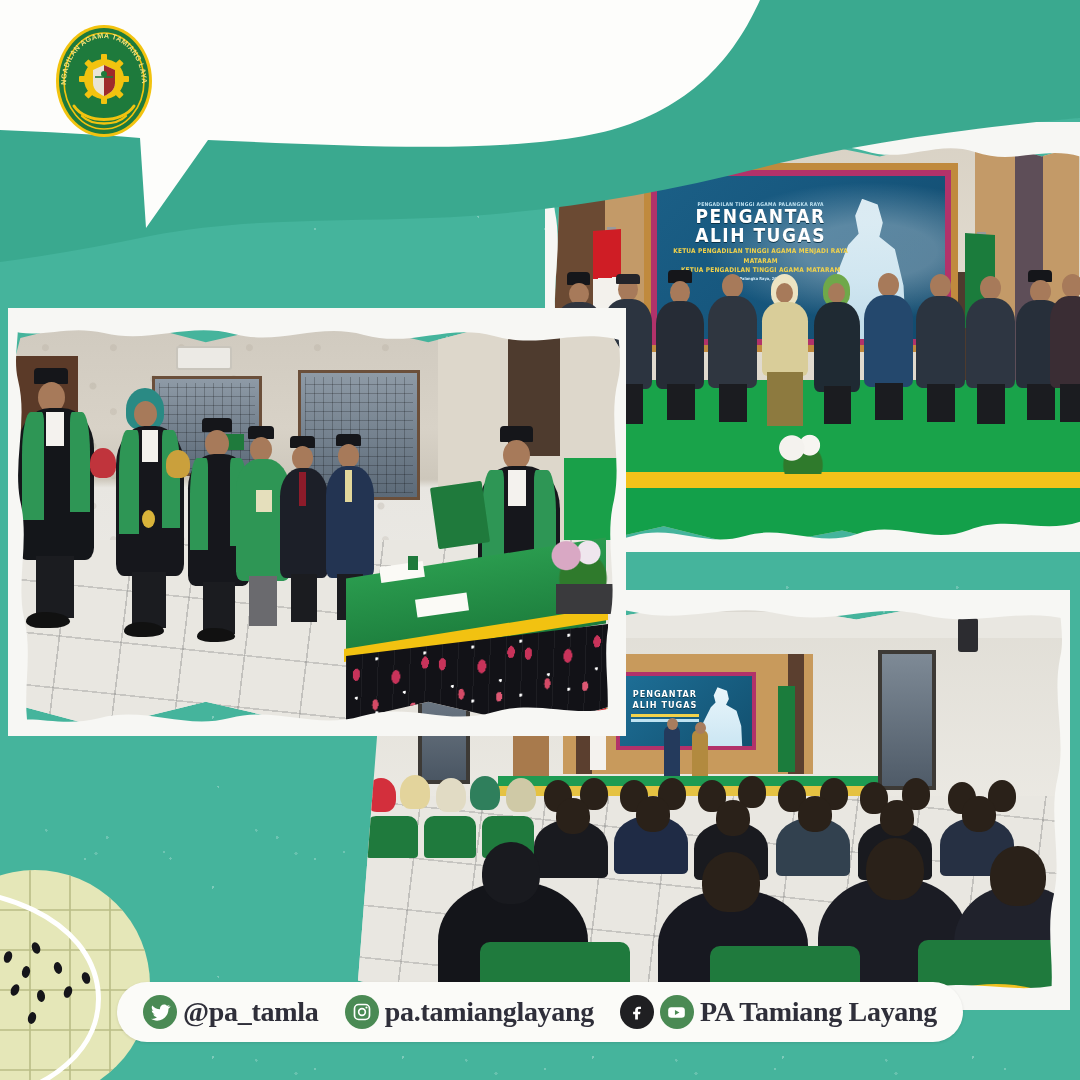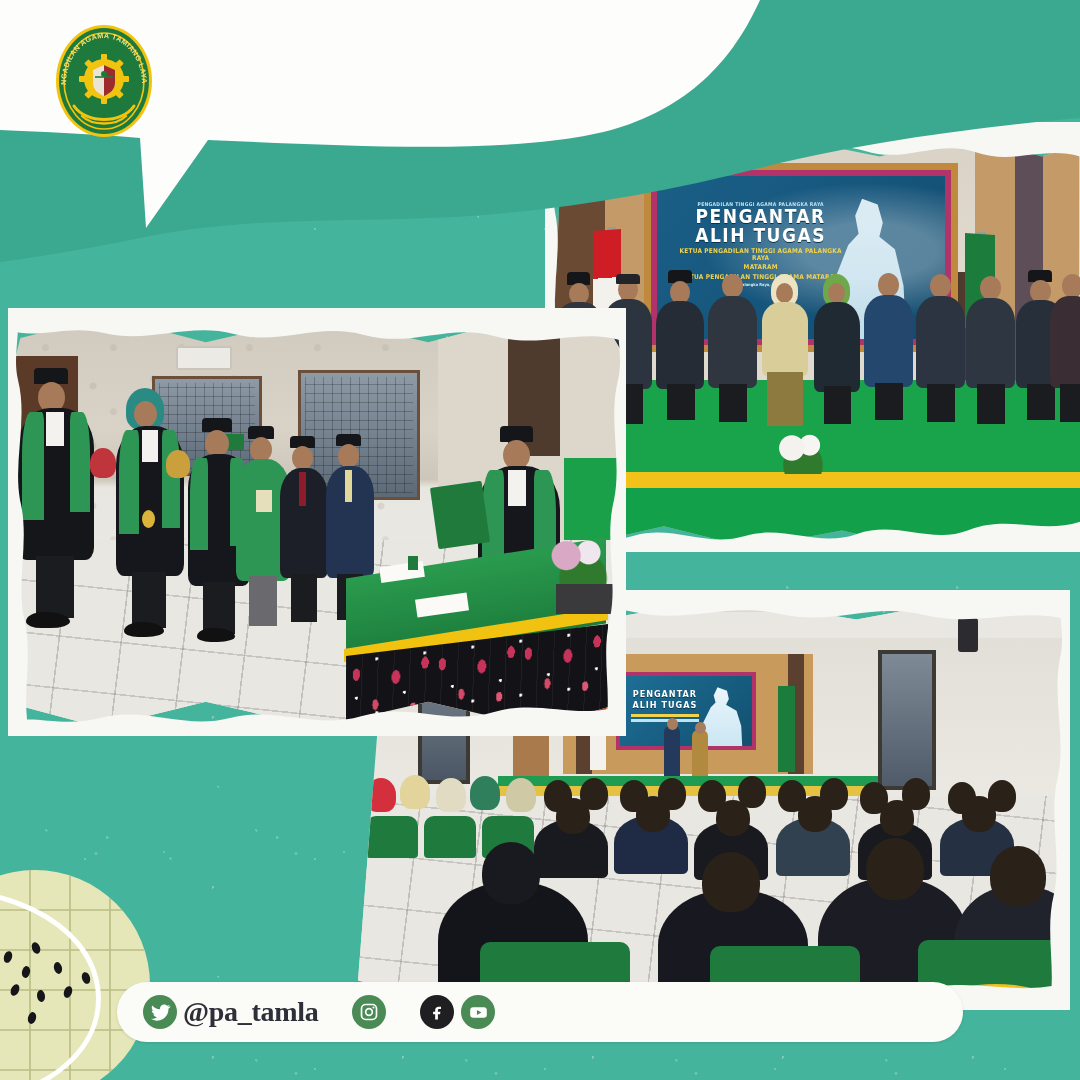--- a/index.html
+++ b/index.html
@@ -208,21 +208,21 @@
       <div class="wall-dark" style="left:470px;top:28px; width:28px;  height:300px; background:#5e4e58;"></div>
       <div class="wall-panel" style="left:498px;top:22px; width:36px;  height:300px; background:#c39a68;"></div>
       <div class="wall-dark" style="left:396px;top:150px;width:36px;  height:180px; background:#4e3b2e;"></div>
 
       <div class="screen" style="left:106px; top:48px; width:300px; height:175px;">
         <div class="silhouette"></div>
         <div class="screen-txt">
           <div class="s-small">PENGADILAN TINGGI AGAMA PALANGKA RAYA</div>
           <div class="s-big">PENGANTAR</div>
           <div class="s-big">ALIH TUGAS</div>
-          <div class="s-mid">KETUA PENGADILAN TINGGI AGAMA PALANGKA RAYA</div>
+          <div class="s-mid">KETUA PENGADILAN TINGGI AGAMA MENJADI RAYA</div>
           <div class="s-mid">MATARAM</div>
           <div class="s-mid">KETUA PENGADILAN TINGGI AGAMA MATARAM</div>
           <div class="s-tiny">Palangka Raya, 2023</div>
         </div>
       </div>
 
       <div style="position:absolute; left:62px; top:105px; width:9px; height:150px; background:#9a9a9a;"></div>
       <div style="position:absolute; left:48px; top:108px; width:28px; height:92px; background:linear-gradient(#cf1d25 0 52%, #f3f1ec 52% 100%); transform:skewY(-4deg);"></div>
       <div style="position:absolute; left:432px; top:110px; width:9px; height:150px; background:#9a9a9a;"></div>
       <div style="position:absolute; left:420px; top:112px; width:30px; height:95px; background:#1b7c3c; transform:skewY(4deg);"></div>
@@ -604,20 +604,21 @@
   <span class="gap"></span>
 
   <div class="fgroup">
     <span class="sicon green">
       <svg width="20" height="20" viewBox="0 0 24 24" fill="none" stroke="#ffffff" stroke-width="2">
         <rect x="3" y="3" width="18" height="18" rx="5"></rect>
         <circle cx="12" cy="12" r="4"></circle>
         <circle cx="17.4" cy="6.6" r="1.3" fill="#ffffff" stroke="none"></circle>
       </svg>
     </span>
+    <span class="slabel">pa.tamianglayang</span>
   </div>
 
   <span class="gap"></span>
 
   <div class="fgroup">
     <span class="sicon dark">
       <svg width="20" height="20" viewBox="0 0 24 24" fill="#ffffff">
         <path d="M14.5 8.5h2.3V5.6h-2.8c-2.6 0-4.2 1.6-4.2 4.2v1.9H7.3v3h2.5V21h3.3v-6.3h2.6l.4-3h-3v-1.6c0-.9.3-1.6 1.4-1.6z"></path>
       </svg>
     </span>
@@ -625,14 +626,15 @@
 
   <span class="gap-s"></span>
 
   <div class="fgroup">
     <span class="sicon green">
       <svg width="21" height="21" viewBox="0 0 24 24">
         <rect x="2.5" y="6" width="19" height="12" rx="3.4" fill="#ffffff"></rect>
         <path d="M10.2 9.2 L15.4 12 L10.2 14.8 Z" fill="#4a8a54"></path>
       </svg>
     </span>
+    <span class="slabel">PA Tamiang Layang</span>
   </div>
 </div>
 
 </body></html>

